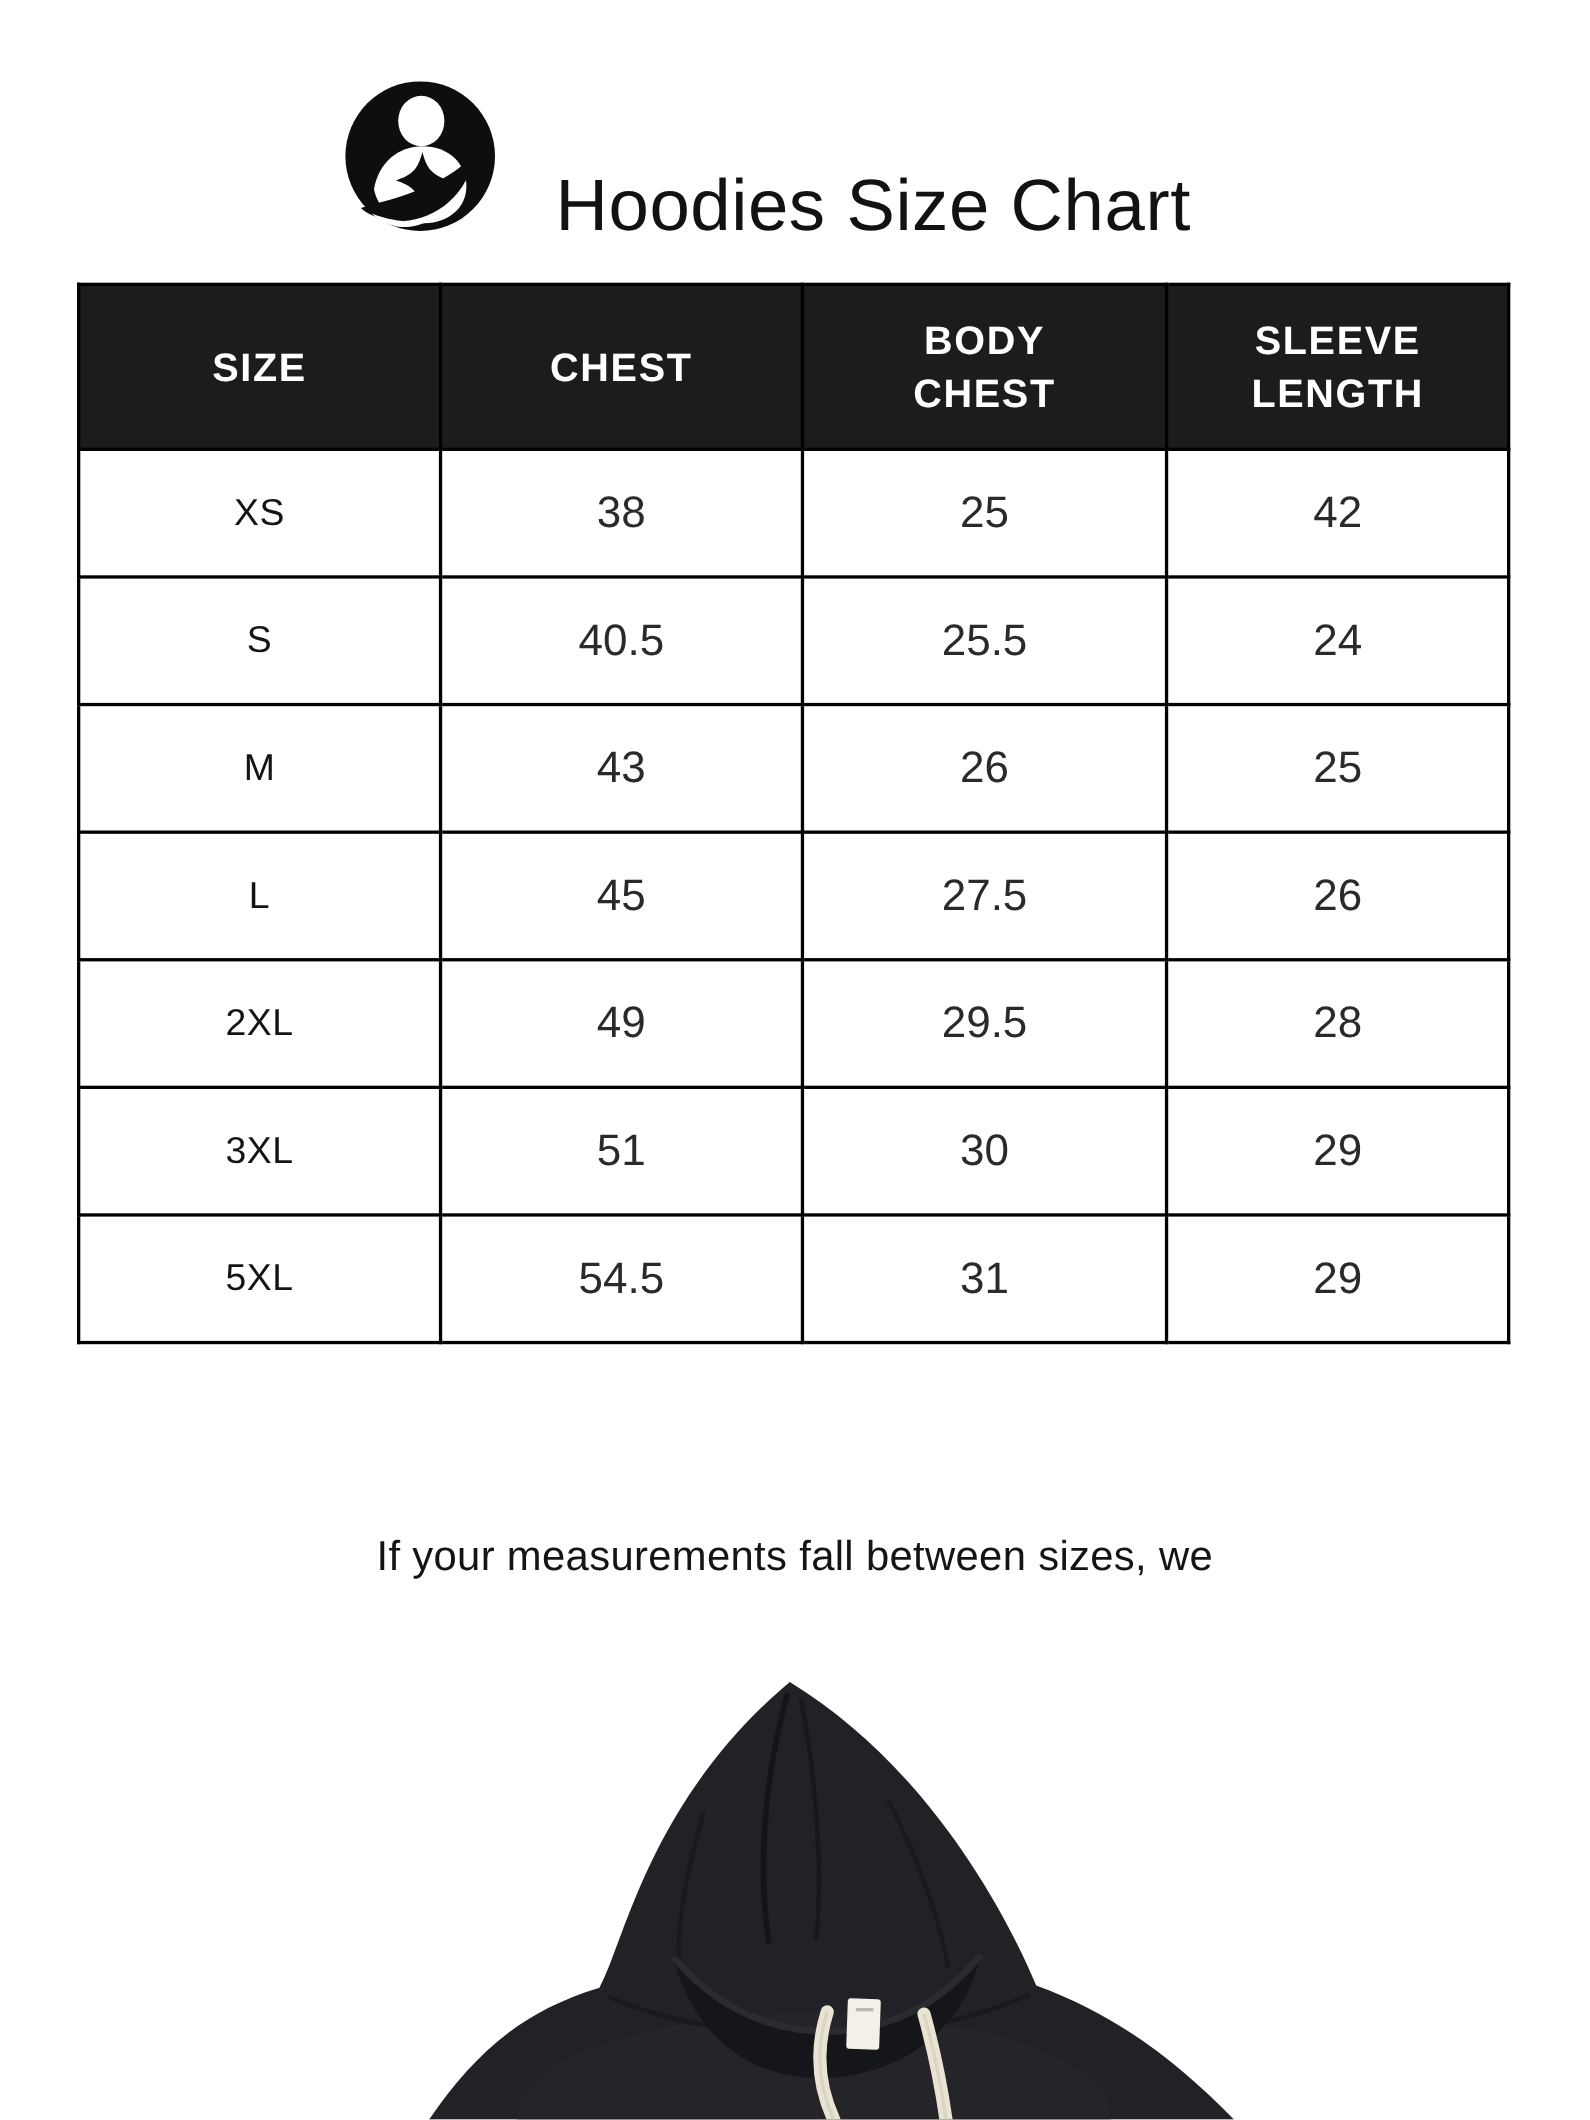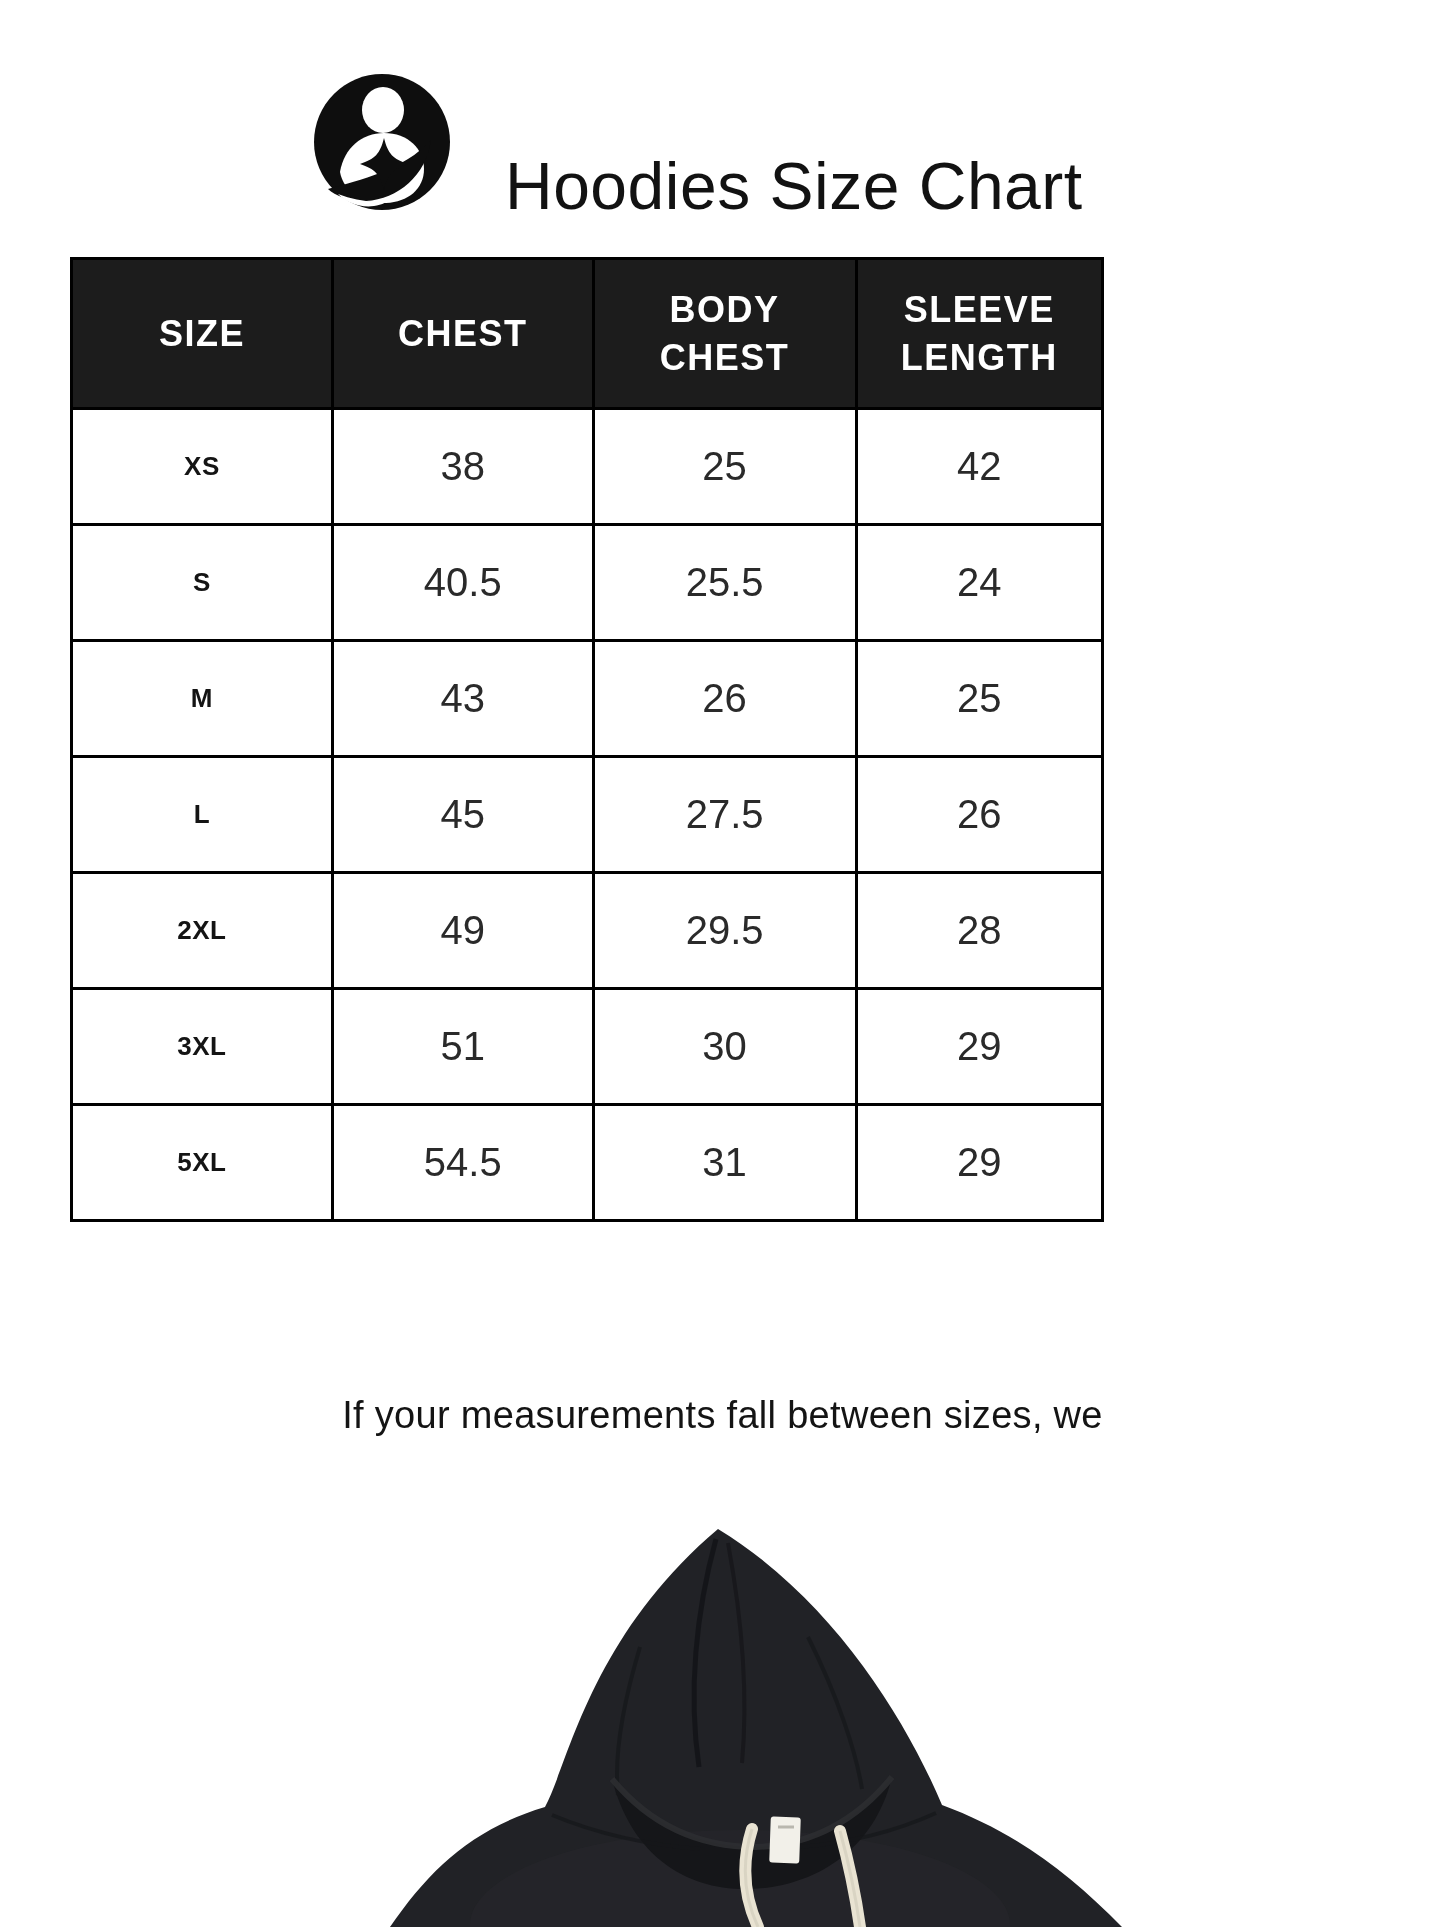--- a/index.html
+++ b/index.html
@@ -14,37 +14,37 @@
   .brand-header{position:absolute;left:0;top:0;width:1445px;height:215px;}
   .logo{position:absolute;left:312px;top:72px;width:140px;height:140px;}
   .page-title{
     position:absolute;left:505px;top:72px;height:140px;
     display:flex;align-items:center;
     font-size:66px;font-weight:400;color:#121212;letter-spacing:.5px;
     white-space:nowrap;
   }
   
   table.size-table{
-    position:absolute;left:70px;top:257px;width:1034px;
+    position:absolute;left:70px;top:257px;width:1303px;
     border-collapse:collapse;table-layout:fixed;
   }
   .size-table th,.size-table td{
     border:3px solid #000000;
     text-align:center;vertical-align:middle;
     padding:0;
   }
   .size-table thead tr{height:150px;}
   .size-table thead th{
     background:#1c1c1c;color:#ffffff;
     font-size:36px;font-weight:700;letter-spacing:1.5px;
     line-height:48px;
   }
   .size-table thead th .th-inner{display:inline-block;max-width:230px;}
   .size-table tbody tr{height:116px;background:#ffffff;}
-  .size-table td.size-col{font-size:26px;font-weight:700;color:#141414;letter-spacing:.5px;}
+  .size-table td.size-col{font-size:34px;font-weight:400;color:#141414;letter-spacing:.5px;}
   .size-table td.num{font-size:40px;font-weight:300;color:#2a2a2a;}
   
   .note{
     position:absolute;left:0;top:1388px;width:1445px;
     text-align:center;color:#141414;
     font-size:38px;font-weight:400;line-height:54px;letter-spacing:.3px;
   }
   .note div{white-space:nowrap;}
   
   .hoodie{position:absolute;left:0;top:1527px;width:1445px;height:400px;}

